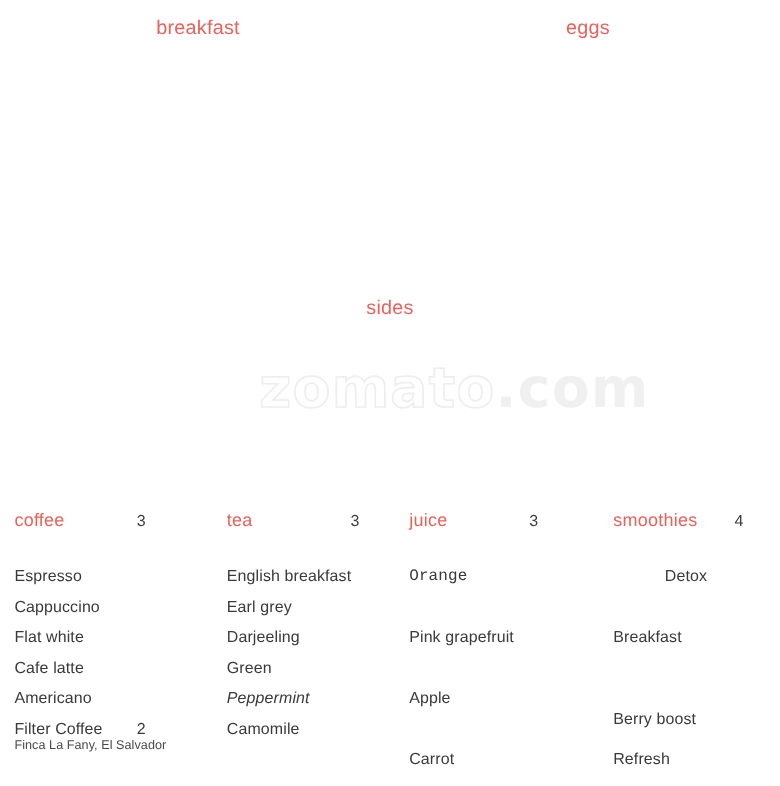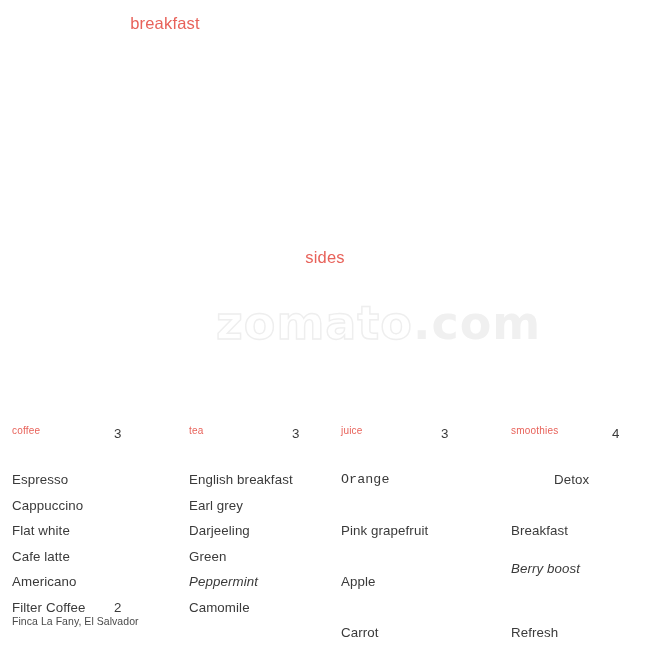--- a/index.html
+++ b/index.html
@@ -86,21 +86,21 @@
 
   
   .drink-col {
     position: absolute;
     top: 425px;
   }
   .drink-heading {
     position: absolute;
     top: 0;
     left: 0;
-    font-size: 10px;
+    font-size: 15px;
     color: #e8625a;
     font-weight: 400;
     white-space: nowrap;
     letter-spacing: 0.2px;
   }
   .drink-heading-price {
     position: absolute;
     top: 1px;
     font-size: 13.3px;
     color: #3a3a3a;
@@ -131,20 +131,21 @@
   }
 </style>
 </head>
 <body>
 
 <div id="menu-page">
 
   <div class="watermark"><span>zomato</span><span class="dot">.com</span></div>
 
   <div class="section-heading heading-breakfast">breakfast</div>
+  <div class="section-heading heading-eggs">eggs</div>
   <div class="section-heading heading-sides">sides</div>
 
   <div id="rows-layer">
       <div class="menu-row col-left" style="top: 46px;">
         <span class="item-name"></span>
         <span class="item-price"></span>
       </div>
       <div class="menu-row col-left" style="top: 77px;">
         <span class="item-name"></span>
         <span class="item-price"></span>
@@ -251,18 +252,18 @@
         <div class="drink-item" style="top: 47px; font-family: Liberation Mono, monospace;">Orange</div>
         <div class="drink-item" style="top: 98px;">Pink grapefruit</div>
         <div class="drink-item" style="top: 149px;">Apple</div>
         <div class="drink-item" style="top: 200px;">Carrot</div>
       </div>
       <div class="drink-col" style="left: 511px;">
         <div class="drink-heading">smoothies</div>
         <div class="drink-heading-price" style="left: 101px;">4</div>
         <div class="drink-item" style="top: 47px; margin-left: 43px;">Detox</div>
         <div class="drink-item" style="top: 98px;">Breakfast</div>
-        <div class="drink-item" style="top: 136px; font-style: italic;">Berry boost</div>
+        <div class="drink-item" style="top: 166px;">Berry boost</div>
         <div class="drink-item" style="top: 200px;">Refresh</div>
       </div>
     </div>
 
 </div>
 
 </body></html>

